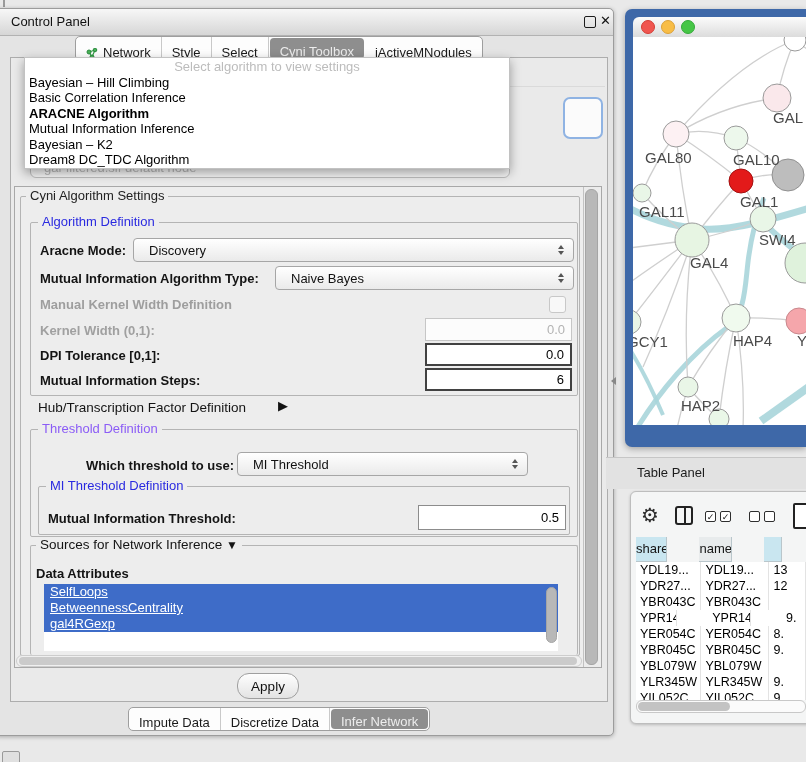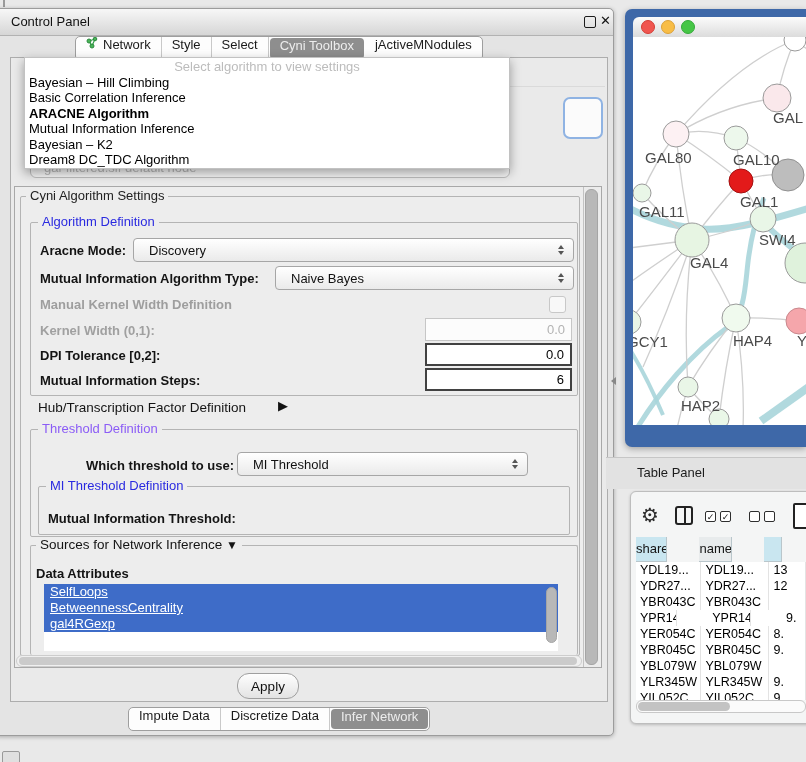--- a/index.html
+++ b/index.html
@@ -3,21 +3,21 @@
 <meta charset="utf-8">
 <style>
   html,body{margin:0;padding:0;background:#e9e9e9;width:806px;height:762px;overflow:hidden;
     font-family:"Liberation Sans","DejaVu Sans",sans-serif;}
   #root{position:relative;width:806px;height:762px;}
   .abs{position:absolute;}
   .win{background:#e4e4e4;border:1px solid #9c9c9c;border-radius:5px;box-shadow:0 1px 4px rgba(0,0,0,.28);}
   .titlebar{background:linear-gradient(#f7f7f7,#d6d6d6);border-bottom:1px solid #b2b2b2;
     border-radius:5px 5px 0 0;font-size:13px;color:#111;}
   .tabbar{background:#fdfdfd;border:1px solid #9e9e9e;border-radius:5px;display:flex;align-items:stretch;}
-  .tab{display:flex;align-items:flex-start;padding:0 10px;font-size:13px;color:#1a1a1a;border-right:1px solid #c9c9c9;white-space:nowrap;}
+  .tab{display:flex;align-items:flex-end;padding:0 10px;font-size:13px;color:#1a1a1a;border-right:1px solid #c9c9c9;white-space:nowrap;}
   .tab:last-child{border-right:none;}
   .tab.sel{background:#8e8e8e;color:#ededed;border-radius:4px;margin:1px;border-right:none;}
   .nettab-ico{margin-right:5px;display:inline-flex;}
   .grp{position:absolute;border:1px solid #b4b4b4;border-radius:2px;}
   .grp-lbl{position:absolute;background:#ededed;padding:0 4px;font-size:13px;line-height:14px;white-space:nowrap;}
   .blb{position:absolute;font-weight:bold;font-size:13px;color:#141414;white-space:nowrap;}
   .combo{position:absolute;background:linear-gradient(#ffffff,#eaeaea);border:1px solid #a6a6a6;border-radius:4px;
     font-size:13px;color:#111;display:flex;align-items:center;padding-left:15px;box-sizing:border-box;}
   .cmb-ar{position:absolute;right:9px;top:50%;transform:translateY(-50%);display:flex;flex-direction:column;gap:2px;}
   .cmb-ar i{width:0;height:0;border-left:3.5px solid transparent;border-right:3.5px solid transparent;}
@@ -127,21 +127,21 @@
         <i class="dn"></i>
       </span>
   </div>
 
   <div class="blb" style="left:40px;top:297px;color:#9e9e9e;">Manual Kernel Width Definition</div>
   <div class="abs" style="left:549px;top:296px;width:15px;height:15px;border:1px solid #c8c8c8;border-radius:3px;background:#f8f8f8;"></div>
 
   <div class="blb" style="left:40px;top:323px;color:#a0a0a0;">Kernel Width (0,1):</div>
   <div class="fld dis" style="left:425px;top:318px;width:147px;height:23px;">0.0</div>
 
-  <div class="blb" style="left:40px;top:348px;">DPI Tolerance [0,2]:</div>
+  <div class="blb" style="left:40px;top:348px;">DPI Tolerance [0,1]:</div>
   <div class="fld dark" style="left:425px;top:343px;width:147px;height:23px;">0.0</div>
 
   <div class="blb" style="left:40px;top:373px;">Mutual Information Steps:</div>
   <div class="fld dark" style="left:425px;top:368px;width:147px;height:23px;">6</div>
 
   <div class="abs" style="left:38px;top:400px;font-size:13.5px;color:#141414;">Hub/Transcription Factor Definition</div>
   <div class="abs" style="left:278px;top:398px;font-size:13px;color:#111;">▶</div>
 
   <div class="grp" style="left:30px;top:429px;width:546px;height:106px;"></div>
   <div class="grp-lbl" style="left:38px;top:422px;color:#8b5cf6;">Threshold Definition</div>
@@ -151,20 +151,21 @@
     <span>MI Threshold</span>
     <span class="cmb-ar">
         <i class="up"></i>
         <i class="dn"></i>
       </span>
   </div>
 
   <div class="grp" style="left:38px;top:486px;width:530px;height:47px;"></div>
   <div class="grp-lbl" style="left:46px;top:479px;color:#2a2ae0;">MI Threshold Definition</div>
   <div class="blb" style="left:48px;top:511px;">Mutual Information Threshold:</div>
+  <div class="fld" style="left:418px;top:505px;width:148px;height:25px;">0.5</div>
 
   <div class="grp" style="left:30px;top:545px;width:546px;height:109px;border-bottom:none;"></div>
   <div class="grp-lbl" style="left:36px;top:538px;font-size:13.5px;color:#141414;">
     <span>Sources for Network Inference</span>
     <span style="font-size:12px;">▼</span>
   </div>
   <div class="blb" style="left:36px;top:566px;">Data Attributes</div>
   <div class="abs" style="left:44px;top:584px;width:514px;height:67px;background:#fff;overflow:hidden;" id="attr-list">
       <div class="lstrow">SelfLoops</div>
       <div class="lstrow">BetweennessCentrality</div>

